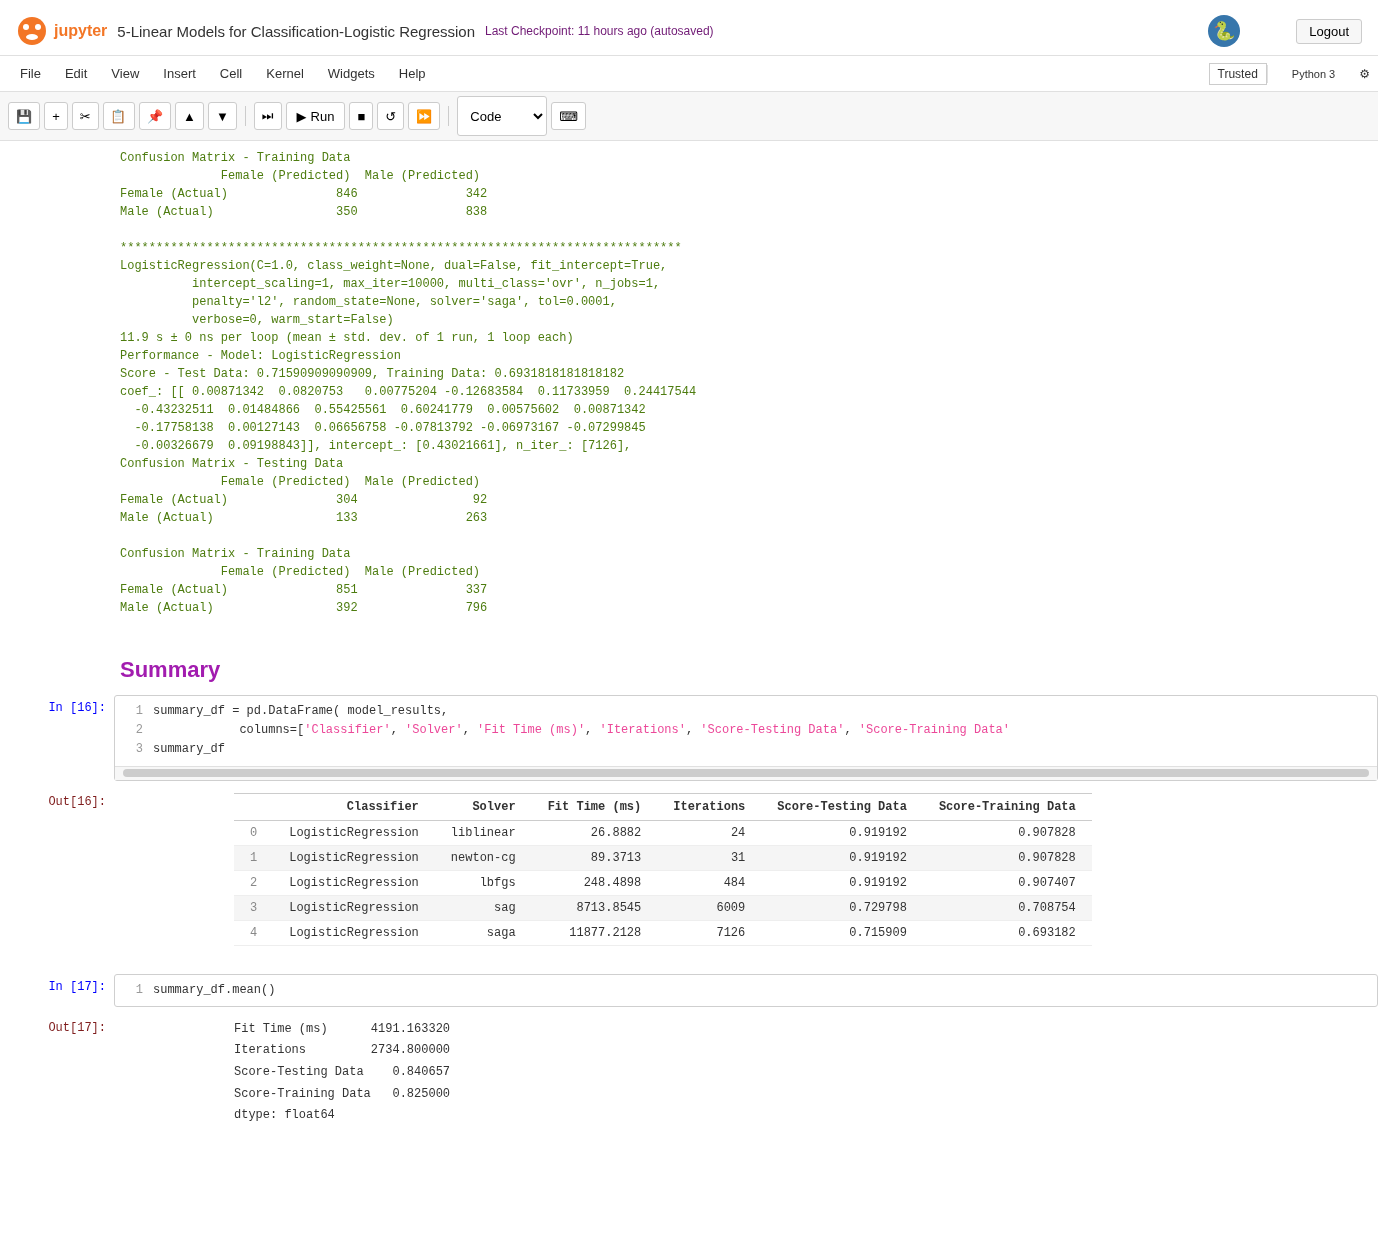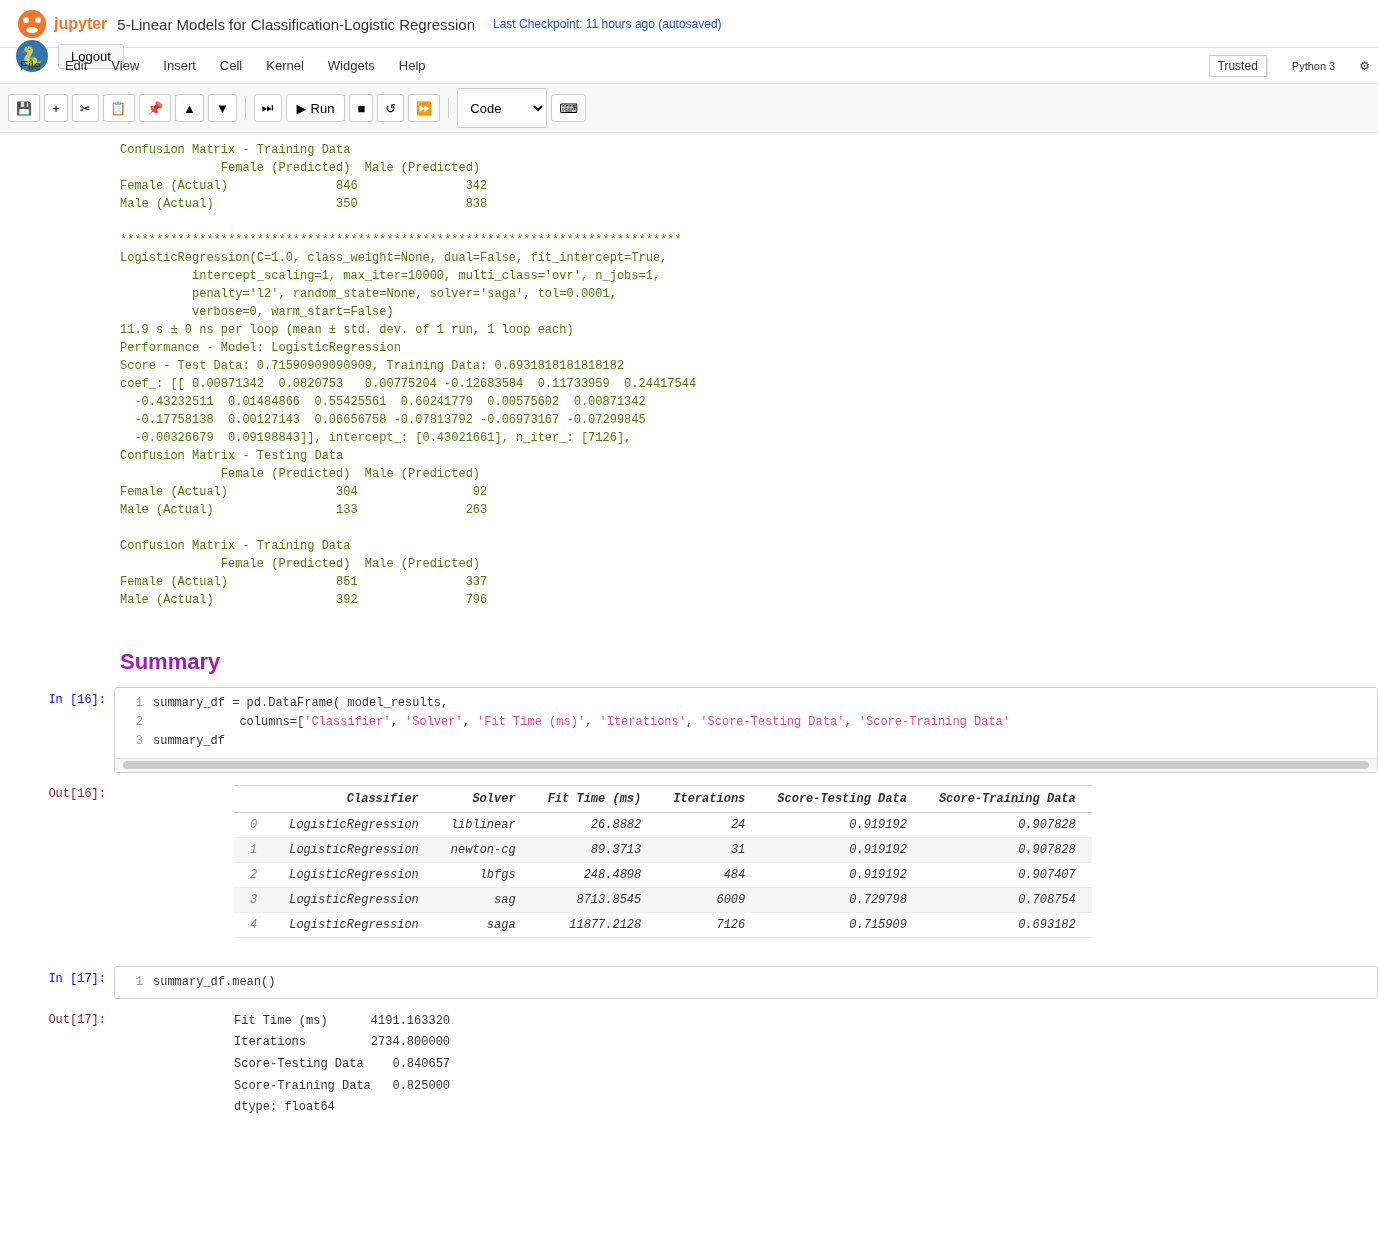--- a/index.html
+++ b/index.html
@@ -1,31 +1,31 @@
 <!DOCTYPE html>
 <html><head>
   <meta charset="utf-8">
   <style>
     * { box-sizing: border-box; margin: 0; padding: 0; }
     body { font-family: Arial, sans-serif; font-size: 13px; background: #fff; color: #333; }
 
     
     #header {
-      display: flex; align-items: flex-start; justify-content: space-between;
+      display: flex; align-items: flex-end; justify-content: space-between;
       background: #fff; border-bottom: 1px solid #e0e0e0;
-      padding: 8px 16px; height: 48px; flex-direction: column;
+      padding: 8px 16px; height: 56px;
     }
     #header-left { display: flex; align-items: center; gap: 10px; }
     #jupyter-logo { display: flex; align-items: center; gap: 6px; }
     .jupyter-icon { width: 32px; height: 32px; }
     #header-title { font-size: 15px; color: #333; }
-    #header-checkpoint { font-size: 12px; color: #1d4ed8; margin-left: 8px; }
+    #header-checkpoint { font-size: 12px; color: #701a75; margin-left: 0; }
     #header-right { display: flex; align-items: center; gap: 10px; }
     #python-icon { width: 32px; height: 32px; background: #3776ab; border-radius: 50%; display: flex; align-items: center; justify-content: center; color: #fff; font-size: 18px; }
-    #logout-btn { border: 1px solid #ccc; padding: 4px 12px; border-radius: 3px; background: #f7f7f7; cursor: pointer; font-size: 13px; }
+    #logout-btn { border: 1px solid #ccc; padding: 4px 12px; border-radius: 3px; background: #f7f7f7; cursor: pointer; font-size: 13px; margin-left: 46px; }
 
     
     #menubar {
       display: flex; align-items: center;
       border-bottom: 1px solid #e0e0e0;
       padding: 0 8px; height: 36px; background: #fff;
     }
     .menu-item { padding: 6px 12px; cursor: pointer; font-size: 13px; }
     #trusted-badge { border: 1px solid #ccc; padding: 3px 8px; margin-left: auto; font-size: 12px; }
     #kernel-info { font-size: 11px; padding: 3px 24px; border-left: 1px solid #e0e0e0; }
@@ -70,21 +70,21 @@
     .code-text { font-family: 'Courier New', monospace; font-size: 12px; color: #333; white-space: pre; }
     .str { color: #ec4899; }
     .scroll-bar-area { height: 14px; background: #f7f7f7; border-top: 1px solid #e0e0e0; display: flex; align-items: center; }
     .h-scrollbar { height: 8px; background: #ccc; border-radius: 4px; margin: 0 8px; flex: 1; }
 
     
     .summary-section { padding: 16px 16px 8px 120px; }
     .summary-heading { font-size: 22px; font-weight: bold; color: #a21caf; }
 
     
-    .df-table-wrapper { padding: 4px 0 4px 120px; font-style: italic; }
+    .df-table-wrapper { padding: 4px 0 4px 120px; }
     .df-table { border-collapse: collapse; font-family: 'Courier New', monospace; font-size: 12px; }
     .df-table th {
       padding: 6px 16px; border-bottom: 1px solid #ccc;
       border-top: 1px solid #ccc; font-weight: bold; text-align: right;
       background: #fff;
     }
     .df-table th:first-child { border-left: none; }
     .df-table td { padding: 5px 16px; text-align: right; border-bottom: 1px solid #eee; }
     .df-table tr.even-row { background: #fff; }
     .df-table tr.odd-row { background: #f5f5f5; }

